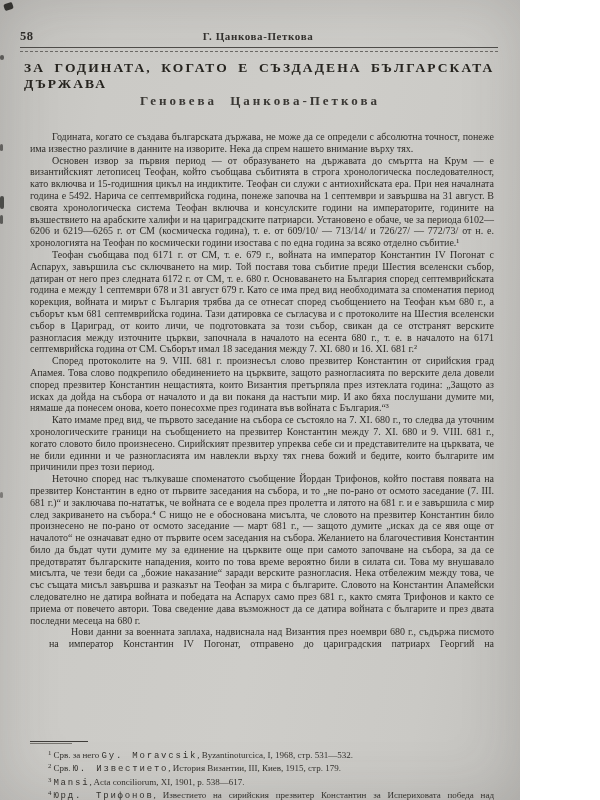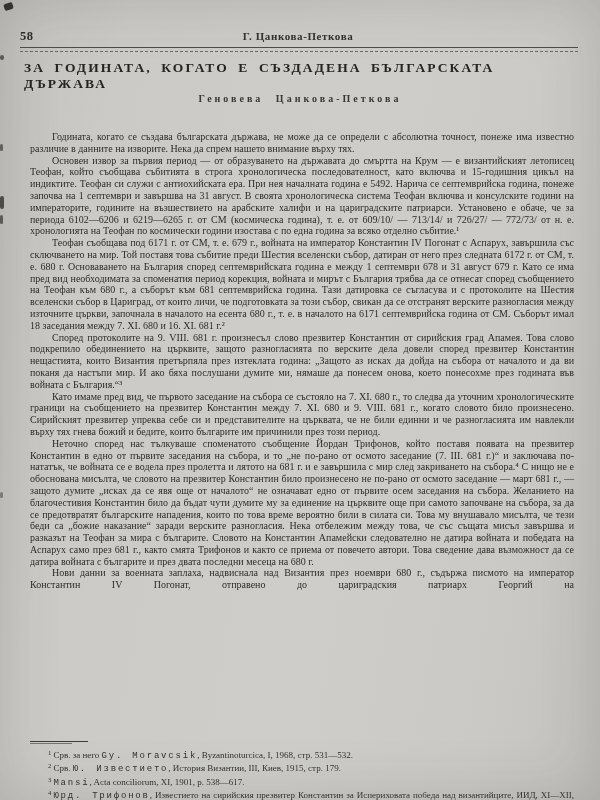--- a/index.html
+++ b/index.html
@@ -1,20 +1,20 @@
 <!DOCTYPE html>
 <html lang="bg"><head>
 <meta charset="utf-8">
 <style>
   * { margin:0; padding:0; box-sizing:border-box; }
   html, body { width:600px; height:800px; }
   body { font-family:"Liberation Serif","DejaVu Serif",serif; }
 
   .page {
-    position:relative; width:600px; height:800px; overflow:hidden;
+    position:relative; width:520px; height:800px; overflow:hidden;
     background:linear-gradient(100deg,#c3c2be 0%,#cbcac6 18%,#cecdc9 55%,#cac9c5 82%,#c2c1bd 100%);
     color:#2e2c29;
     box-shadow:inset 0 0 60px rgba(60,58,54,.18);
   }
 
   
   .artifact { position:absolute; background:#1d1c1a; border-radius:2px; opacity:.85; }
   .a1 { left:4px; top:3px;  width:9px;  height:7px; transform:rotate(-18deg); }
   .a2 { left:0;   top:55px; width:4px;  height:5px; opacity:.6; }
   .a3 { left:0;   top:144px;width:3px;  height:7px; opacity:.55; }
@@ -33,30 +33,30 @@
   }
 
   .title {
     position:absolute; top:60px; left:24px; right:24px;
     text-align:left; font-size:13.5px; font-weight:bold;
     letter-spacing:2.1px; word-spacing:4px; color:#26241f;
   }
 
   .author {
     position:absolute; top:93px; left:24px; right:24px;
-    text-align:center; font-size:10px; font-weight:bold;
+    text-align:center; font-size:13px; font-weight:bold;
     letter-spacing:3px; word-spacing:7px; color:#3a3834;
   }
 
   .body-text { position:absolute; top:131px; left:30px; right:26px; }
   .body-text p {
     font-size:10px; line-height:11.8px; text-align:justify;
     text-indent:22px; color:#2e2c28;
   }
-  .body-text p.continues { text-align-last:justify; }
+  .body-text p.continues { text-align-last:justify;margin-left:19px; }
 
   .footnote-sep { position:absolute; top:741px; left:30px; width:58px; border-top:1.2px solid #3e3c39; }
   .footnote-sep::after { content:""; display:block; width:42px; border-top:1px solid #76746f; margin-top:1px; }
 
   .footnotes { position:absolute; top:748px; left:34px; right:26px; }
   .footnotes p { font-size:9px; line-height:10.4px; text-align:justify; text-indent:14px; color:#33312d; }
   .fn-marker { font-size:6.8px; vertical-align:3px; margin-right:2px; }
   .fn-name { letter-spacing:1.8px; word-spacing:2px;font-family:Liberation Mono, monospace; }
 </style>
 </head>

